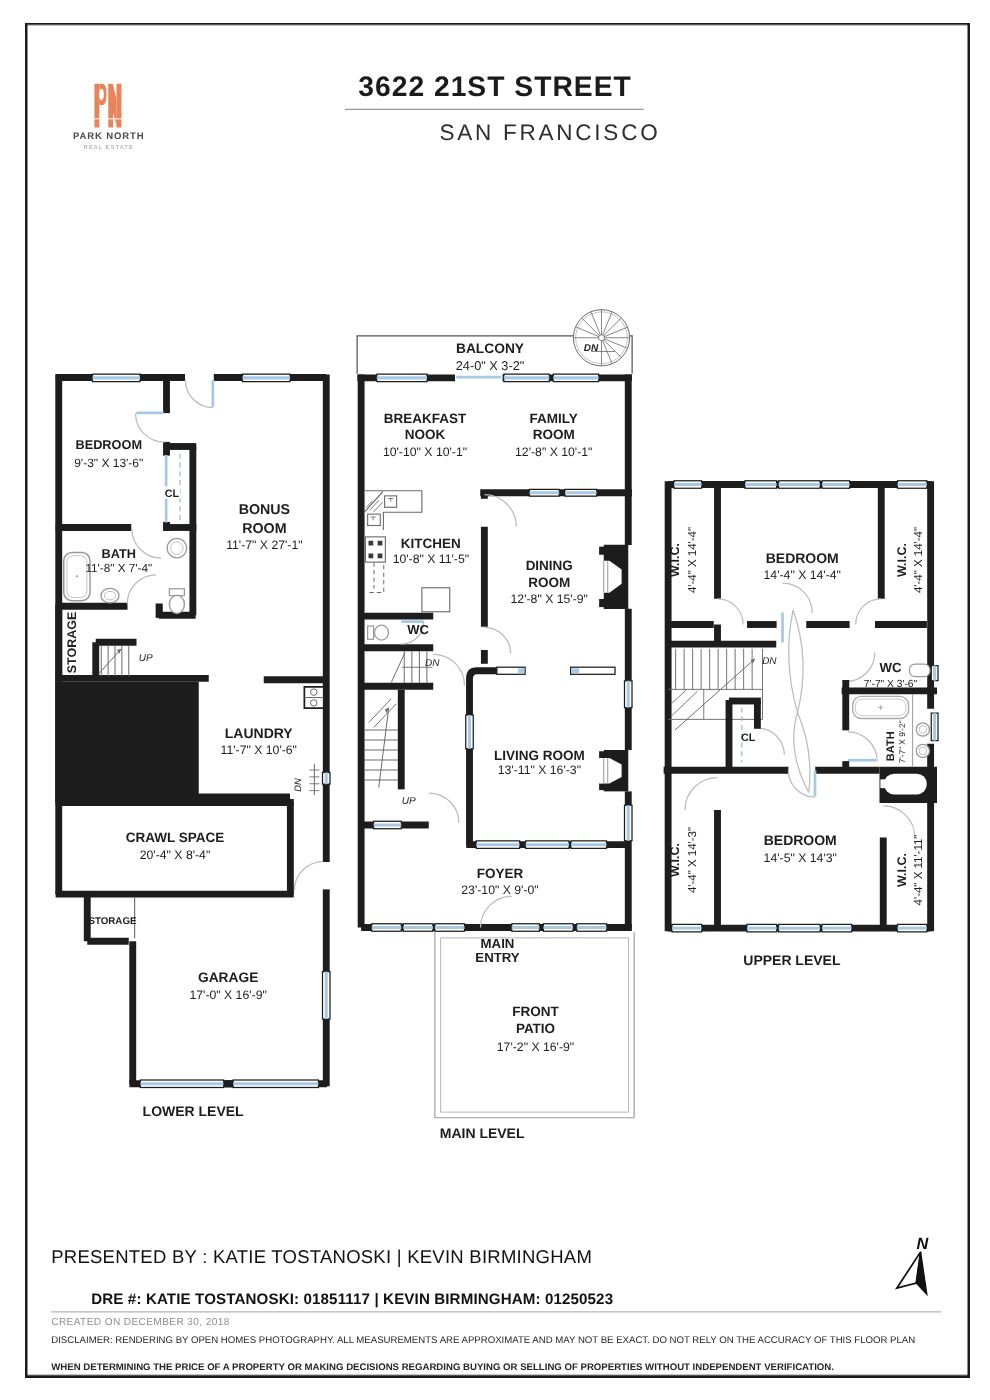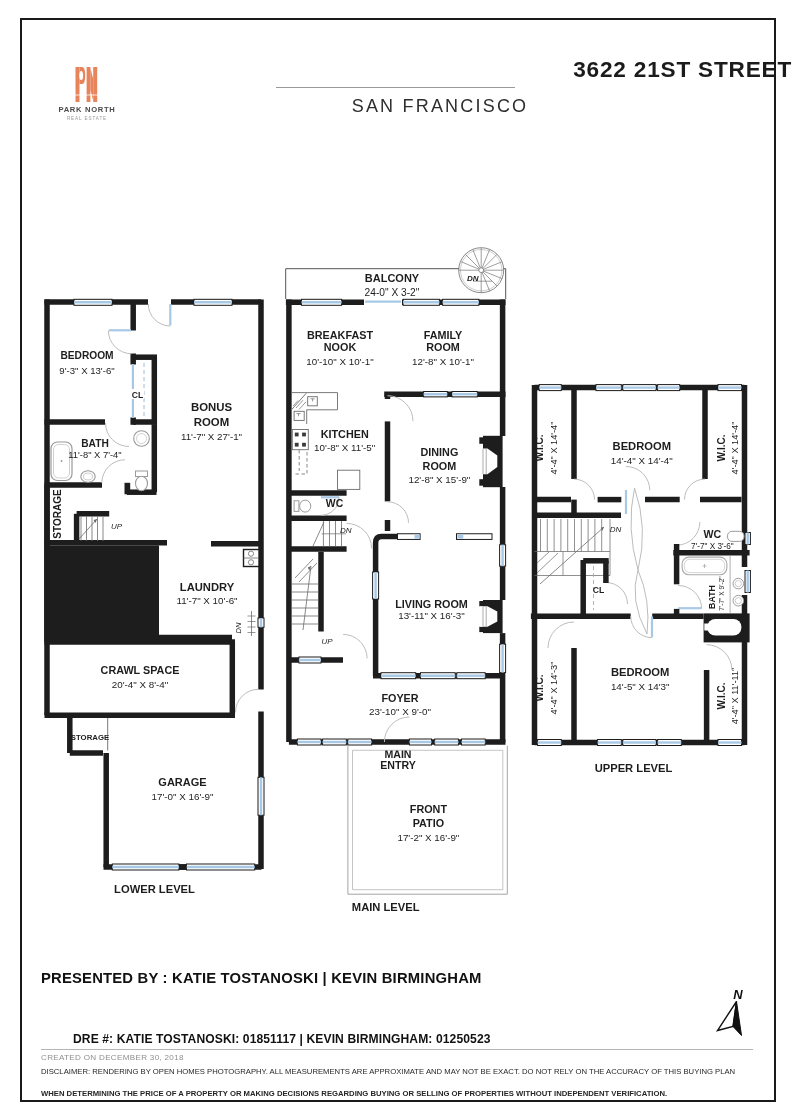--- a/index.html
+++ b/index.html
@@ -1,21 +1,21 @@
 <!DOCTYPE html>
 <html><head><meta charset="utf-8">
 <style>
 html,body{margin:0;padding:0;width:792px;height:1120px;background:#fff;font-family:"Liberation Sans",sans-serif;}
 .abs{position:absolute;will-change:transform;transform:translateZ(0);}
 #border{left:20px;top:18px;width:752px;height:1080px;border:2px solid #1a1a1a;}
-#title{left:0;top:57px;width:792px;text-align:right;font-size:22.6px;font-weight:bold;letter-spacing:0.8px;color:#1b1b1b;}
+#title{left:0;top:57px;width:792px;text-align:center;font-size:22.6px;font-weight:bold;letter-spacing:0.8px;color:#1b1b1b;}
 #rule{left:276px;top:87px;width:239px;height:1px;background:#9a9a9a;}
 #sub{left:0;top:96px;width:792px;text-align:center;font-size:18px;letter-spacing:2.2px;color:#2e2e2e;padding-left:44px;}
 .ft{left:41px;color:#111;}
-#f1{top:970px;font-size:14.8px;font-weight:bold;letter-spacing:0.2px;white-space:nowrap;}
+#f1{top:998px;font-size:14.8px;font-weight:normal;letter-spacing:0.2px;white-space:nowrap;}
 #f2{top:1031.5px;font-size:12.1px;font-weight:bold;letter-spacing:0.1px;white-space:nowrap;padding-left:32px;}
 #fr{left:41px;top:1049px;width:712px;height:1px;background:#b5b5b5;}
 #f3{top:1052.5px;font-size:8.1px;color:#8f8f8f;letter-spacing:0.3px;white-space:nowrap;}
 #f4{top:1066.5px;font-size:7.7px;color:#262626;letter-spacing:0px;white-space:nowrap;}
 #f5{top:1088.5px;font-size:7.7px;color:#262626;letter-spacing:0px;white-space:nowrap;font-weight:bold;}
 </style></head>
 <body>
 <div class="abs" id="border"></div>
 <div class="abs" id="title">3622 21ST STREET</div>
 <div class="abs" id="rule"></div>
@@ -402,13 +402,13 @@
 <text x="633.5" y="771.8" text-anchor="middle" fill="#1d1d1d" style="font-size:11.2px;font-weight:bold;">UPPER LEVEL</text>
 
 <text x="738" y="999" text-anchor="middle" fill="#111" style="font-size:13px;font-weight:bold;font-style:italic;">N</text>
 <path d="M736.5,1001.5 L717.5,1030.5 L733,1026.5 Z" fill="#fff" stroke="#111" stroke-width="1.4"></path>
 <path d="M736.5,1001.5 L733,1026.5 L741.5,1035.5 Z" fill="#111" stroke="#111" stroke-width="1"></path>
 </svg>
 <div class="abs ft" id="f1">PRESENTED BY : KATIE TOSTANOSKI | KEVIN BIRMINGHAM</div>
 <div class="abs ft" id="f2">DRE #: KATIE TOSTANOSKI: 01851117 | KEVIN BIRMINGHAM: 01250523</div>
 <div class="abs" id="fr"></div>
 <div class="abs ft" id="f3">CREATED ON DECEMBER 30, 2018</div>
-<div class="abs ft" id="f4">DISCLAIMER: RENDERING BY OPEN HOMES PHOTOGRAPHY. ALL MEASUREMENTS ARE APPROXIMATE AND MAY NOT BE EXACT. DO NOT RELY ON THE ACCURACY OF THIS BUYING PLAN</div>
+<div class="abs ft" id="f4">DISCLAIMER: RENDERING BY OPEN HOMES PHOTOGRAPHY. ALL MEASUREMENTS ARE APPROXIMATE AND MAY NOT BE EXACT. DO NOT RELY ON THE ACCURACY OF THIS FLOOR PLAN</div>
 <div class="abs ft" id="f5">WHEN DETERMINING THE PRICE OF A PROPERTY OR MAKING DECISIONS REGARDING BUYING OR SELLING OF PROPERTIES WITHOUT INDEPENDENT VERIFICATION.</div>
 </body></html>

